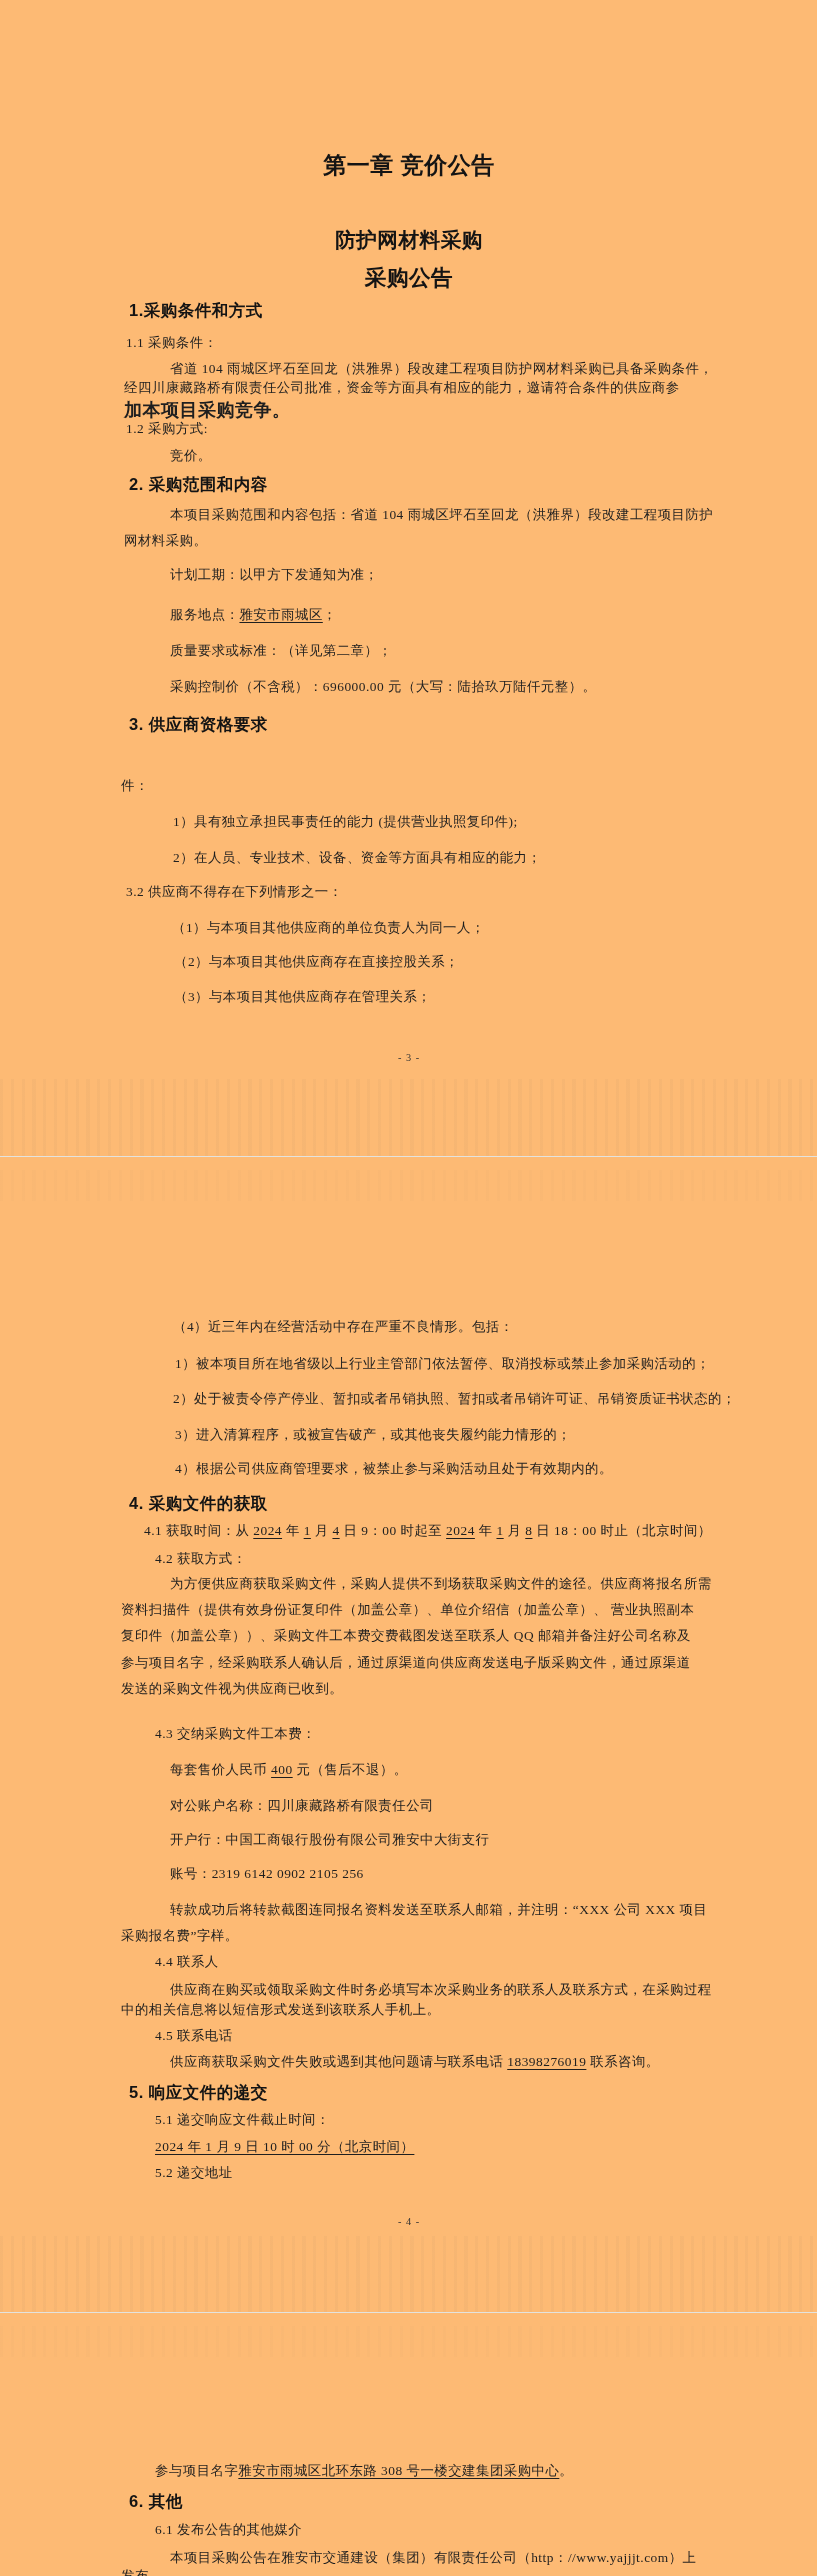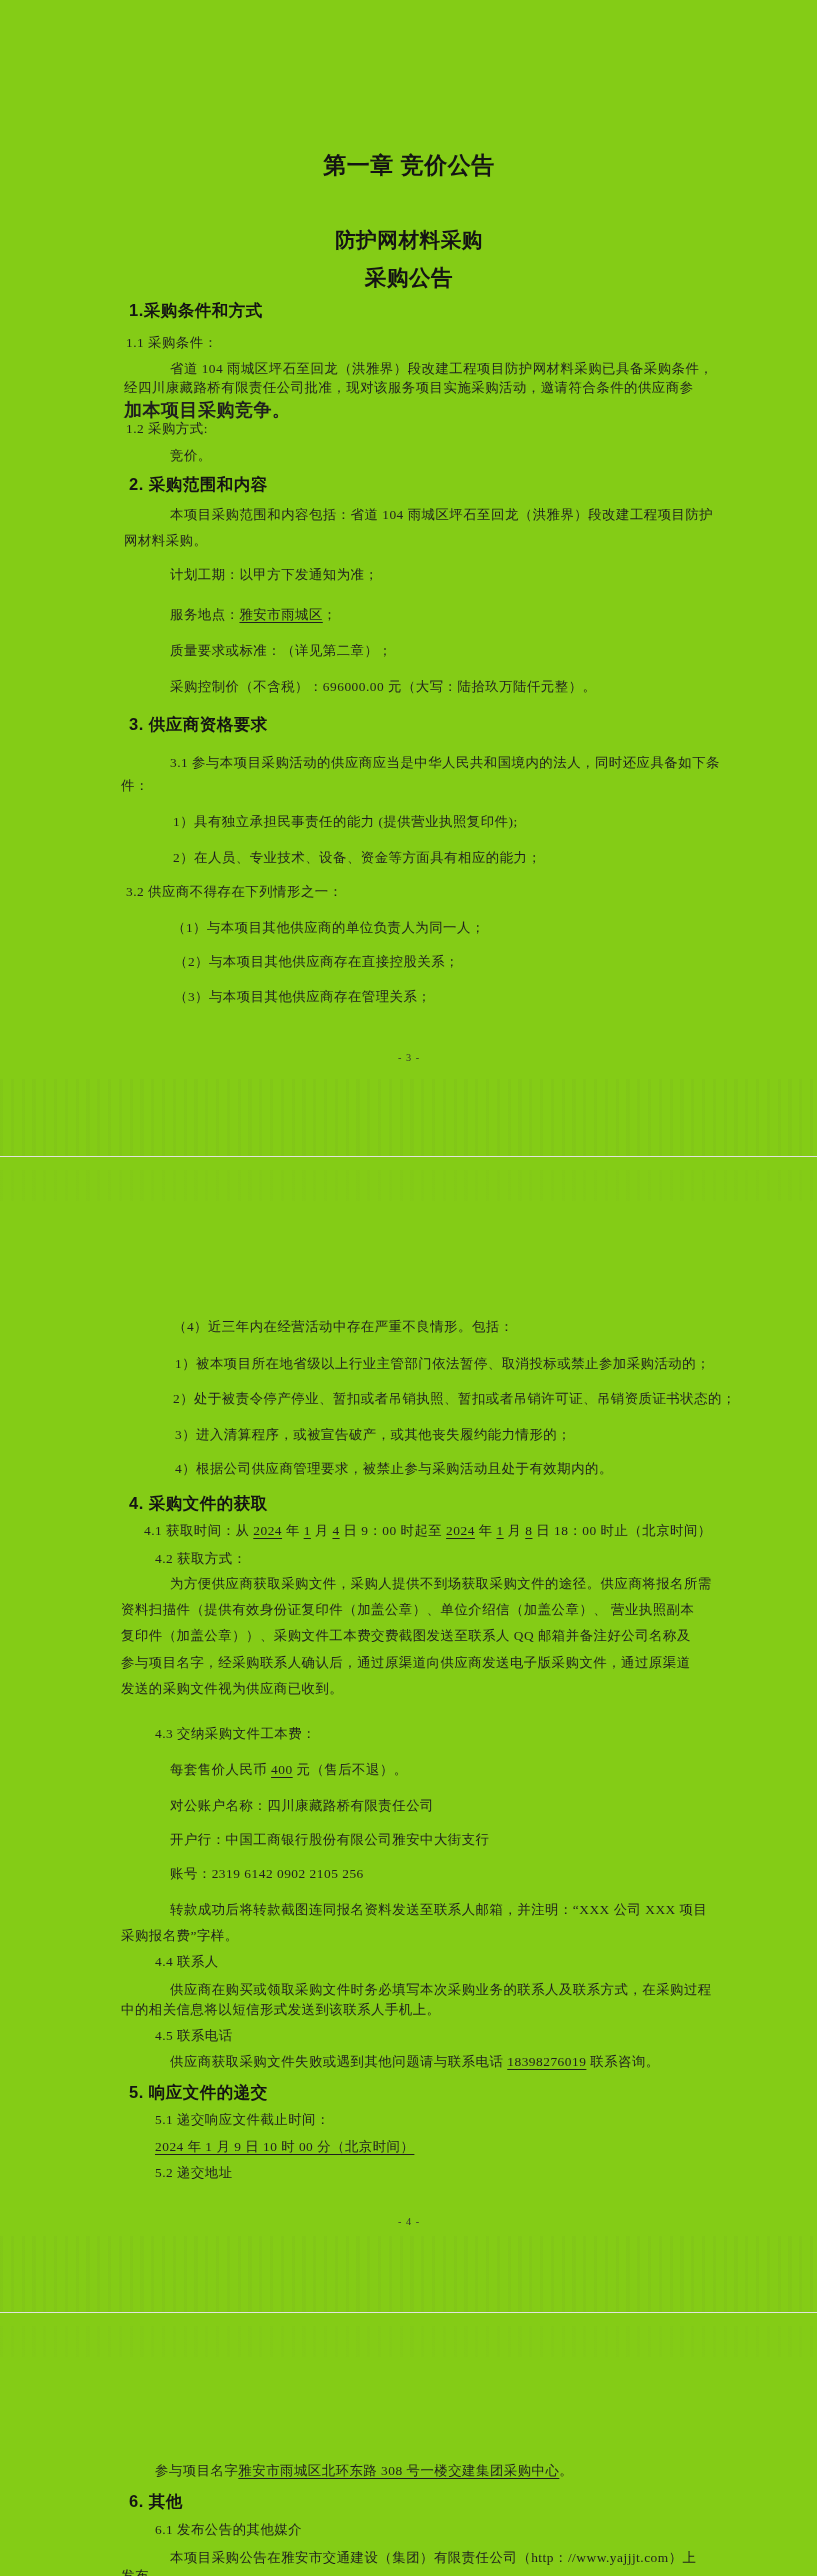--- a/index.html
+++ b/index.html
@@ -1,17 +1,17 @@
 <!DOCTYPE html>
 <html style="font-size:8.2px"><head>
 <meta charset="utf-8">
 <style>
   html,body{margin:0;padding:0;background:#f6f6f4;}
   #doc{position:relative;width:818px;height:3468px;overflow:hidden;background:#fbfbf9;}
-  .page{position:absolute;left:0;width:818px;height:1156px;background:#84cc16;overflow:hidden;}
+  .page{position:absolute;left:0;width:818px;height:1156px;background:#fdba74;overflow:hidden;}
   .page + .page{border-top:0.5px solid #e3e3df;}
   .scanband{position:absolute;left:0;right:0;height:77px;bottom:0;
     background:repeating-linear-gradient(90deg, rgba(70,70,70,0.035) 0 3.1px, rgba(0,0,0,0) 3.1px 10.8px);}
   .scanband.top{top:13.4px;bottom:auto;height:31px;opacity:.5;}
   .line{position:absolute;white-space:pre;color:#1f1f1f;letter-spacing:0.5px;line-height:1.15;
     font-family:"Liberation Serif","DejaVu Serif",serif;}
   .line.b{font-weight:bold;color:#141414;font-family:"Liberation Sans","DejaVu Sans",sans-serif;}
   .line.center{left:0;width:100%;text-align:center;}
   .u{text-decoration:underline;text-underline-offset:3.1px;text-decoration-thickness:1px;}
   .footer{color:#333;letter-spacing:1px;}
@@ -22,33 +22,32 @@
 <div id="doc">
 
   <div class="page" style="top: 0px;">
     <div class="scanband"></div>
   <div class="line b center" style="top: 152px; font-size: 23px;"><span>第一章 竞价公告</span></div>
       <div class="line b center" style="top: 228px; font-size: 20.6px;"><span>防护网材料采购</span></div>
       <div class="line b center" style="top: 266px; font-size: 21.6px;"><span>采购公告</span></div>
       <div class="line b" style="top: 301px; left: 129px; font-size: 16.5px;"><span>1.采购条件和方式</span></div>
       <div class="line" style="top: 335px; left: 126px; font-size: 13.4px;"><span>1.1 采购条件：</span></div>
       <div class="line" style="top: 361px; left: 170px; font-size: 13.4px;"><span>省道 104 雨城区坪石至回龙（洪雅界）段改建工程项目防护网材料采购已具备采购条件，</span></div>
-      <div class="line" style="top: 380px; left: 124px; font-size: 13.4px;"><span>经四川康藏路桥有限责任公司批准，现对该服务项目实施采购活动，邀请符合条件的供应商参</span></div>
+      <div class="line" style="top: 380px; left: 124px; font-size: 13.4px;"><span>经四川康藏路桥有限责任公司批准，资金等方面具有相应的能力，邀请符合条件的供应商参</span></div>
       <div class="line" style="top: 400px; left: 124px; font-size: 18px; font-weight: bold;"><span>加本项目采购竞争。</span></div>
       <div class="line" style="top: 421px; left: 126px; font-size: 13.4px;"><span>1.2 采购方式:</span></div>
       <div class="line" style="top: 448px; left: 170px; font-size: 13.4px;"><span>竞价。</span></div>
       <div class="line b" style="top: 475px; left: 129px; font-size: 16.5px;"><span>2. 采购范围和内容</span></div>
       <div class="line" style="top: 507px; left: 170px; font-size: 13.4px; text-align: right;"><span>本项目采购范围和内容包括：省道 104 雨城区坪石至回龙（洪雅界）段改建工程项目防护</span></div>
       <div class="line" style="top: 533px; left: 124px; font-size: 13.4px;"><span>网材料采购。</span></div>
       <div class="line" style="top: 567px; left: 170px; font-size: 13.4px;"><span>计划工期：以甲方下发通知为准；</span></div>
       <div class="line" style="top: 607px; left: 170px; font-size: 13.4px;"><span>服务地点：</span><span class="u">雅安市雨城区</span><span>；</span></div>
       <div class="line" style="top: 643px; left: 170px; font-size: 13.4px;"><span>质量要求或标准：（详见第二章）；</span></div>
       <div class="line" style="top: 679px; left: 170px; font-size: 13.4px;"><span>采购控制价（不含税）：696000.00 元（大写：陆拾玖万陆仟元整）。</span></div>
       <div class="line b" style="top: 715px; left: 129px; font-size: 16.5px;"><span>3. 供应商资格要求</span></div>
-      <div class="line" style="top: 755px; left: 170px; font-size: 13.4px;"><span>3.1 参与本项目采购活动的供应商应当是中华人民共和国境内的法人，同时还应具备如下条</span></div>
       <div class="line" style="top: 778px; left: 121px; font-size: 13.4px;"><span>件：</span></div>
       <div class="line" style="top: 814px; left: 173px; font-size: 13.4px;"><span>1）具有独立承担民事责任的能力 (提供营业执照复印件);</span></div>
       <div class="line" style="top: 850px; left: 173px; font-size: 13.4px;"><span>2）在人员、专业技术、设备、资金等方面具有相应的能力；</span></div>
       <div class="line" style="top: 884px; left: 126px; font-size: 13.4px;"><span>3.2 供应商不得存在下列情形之一：</span></div>
       <div class="line" style="top: 920px; left: 172px; font-size: 13.4px;"><span>（1）与本项目其他供应商的单位负责人为同一人；</span></div>
       <div class="line" style="top: 954px; left: 174px; font-size: 13.4px;"><span>（2）与本项目其他供应商存在直接控股关系；</span></div>
       <div class="line" style="top: 989px; left: 174px; font-size: 13.4px;"><span>（3）与本项目其他供应商存在管理关系；</span></div>
       <div class="line center footer" style="top: 1052px; font-size: 10.3px;">- 3 -</div>
     </div>
 

